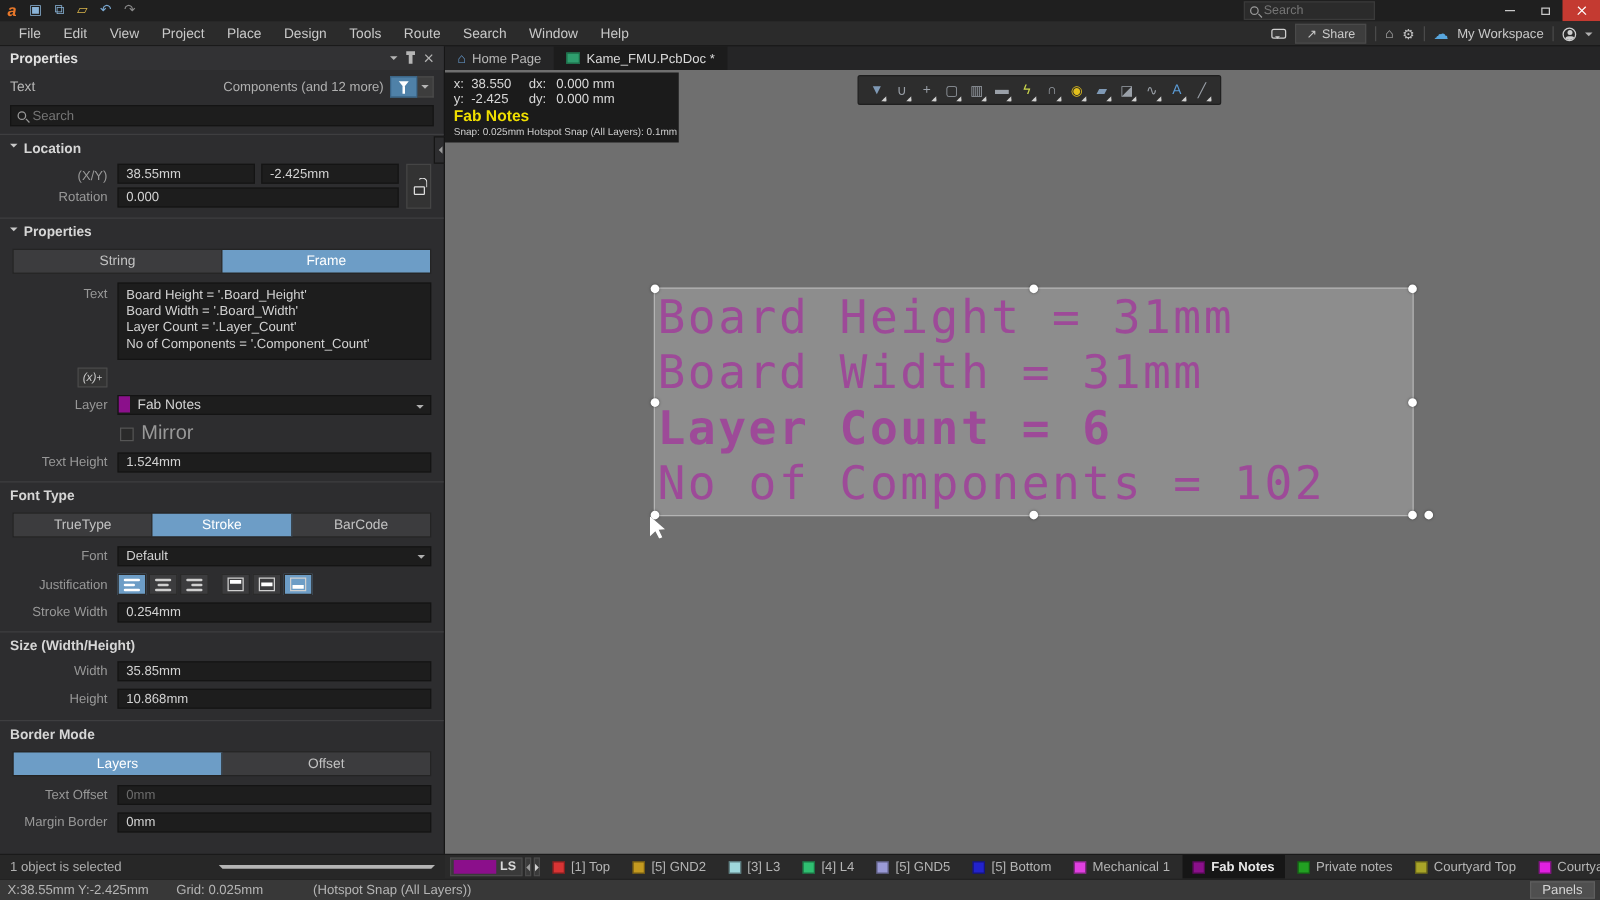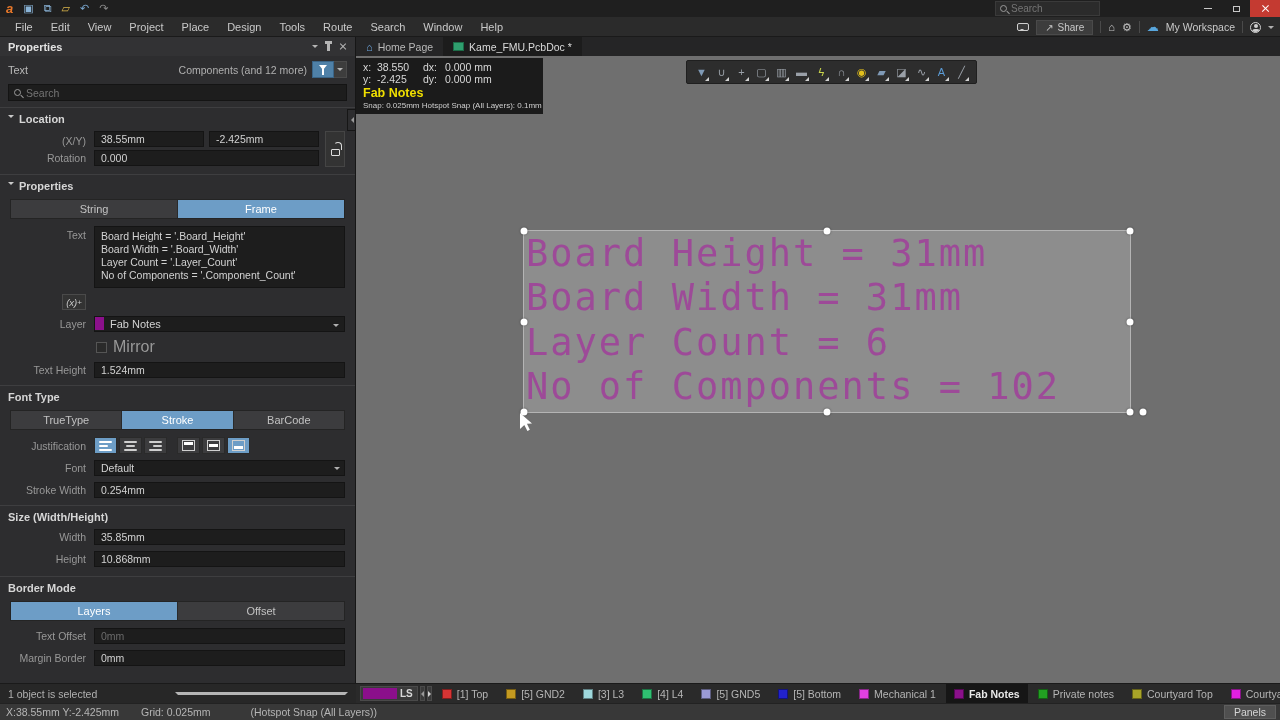--- a/index.html
+++ b/index.html
@@ -313,20 +313,24 @@
 
       <div class="sec" style="margin-top:4px;">
         <span>Font Type</span>
       </div>
       <div class="seg">
         <div>TrueType</div>
         <div class="on">Stroke</div>
         <div>BarCode</div>
       </div>
       <div class="row">
+        <span class="lbl">Font</span>
+        <div class="inp dd">Default</div>
+      </div>
+      <div class="row">
         <span class="lbl">Justification</span>
         <div class="jgroup" style="margin-right:10px;">
           <span class="jbtn on">
               <i class="w1"></i>
               <i class="w2"></i>
               <i class="w1"></i>
             </span>
           <span class="jbtn c">
               <i class="w1"></i>
               <i class="w2"></i>
@@ -348,24 +352,20 @@
               <span class="jbox mid">
                 <i></i>
               </span>
             </span>
           <span class="jbtn2 on">
               <span class="jbox bot">
                 <i></i>
               </span>
             </span>
         </div>
-      </div>
-      <div class="row">
-        <span class="lbl">Font</span>
-        <div class="inp dd">Default</div>
       </div>
       <div class="row">
         <span class="lbl">Stroke Width</span>
         <div class="inp">0.254mm</div>
       </div>
 
       <div class="sec" style="margin-top:4px;">
         <span>Size (Width/Height)</span>
       </div>
       <div class="row">
@@ -467,21 +467,21 @@
               <span style="color: rgb(91, 155, 213);">A</span>
             </span>
             <span class="abtn">
               <span style="color: rgb(154, 160, 168);">╱</span>
             </span>
           </div>
 
         <div class="selrect" id="sel-rect">
             <div class="strokeline" style="color: rgb(157, 74, 152);">Board Height = 31mm</div>
             <div class="strokeline" style="color: rgb(157, 74, 152);">Board Width = 31mm</div>
-            <div class="strokeline" style="color: rgb(157, 74, 152);">Layer Count = 6</div>
+            <div class="strokeline" style="color: rgb(157, 74, 152); font-weight: bold;">Layer Count = 6</div>
             <div class="strokeline" style="color: rgb(157, 74, 152);">No of Components = 102</div>
             <span class="handle" style="left: 0%; top: 0%;"></span>
             <span class="handle" style="left: 50%; top: 0%;"></span>
             <span class="handle" style="left: 100%; top: 0%;"></span>
             <span class="handle" style="left: 0%; top: 50%;"></span>
             <span class="handle" style="left: 100%; top: 50%;"></span>
             <span class="handle" style="left: 0%; top: 100%;"></span>
             <span class="handle" style="left: 50%; top: 100%;"></span>
             <span class="handle" style="left: 100%; top: 100%;"></span>
             <span class="handle" style="left: calc(100% + 13px); top: 100%;"></span>

